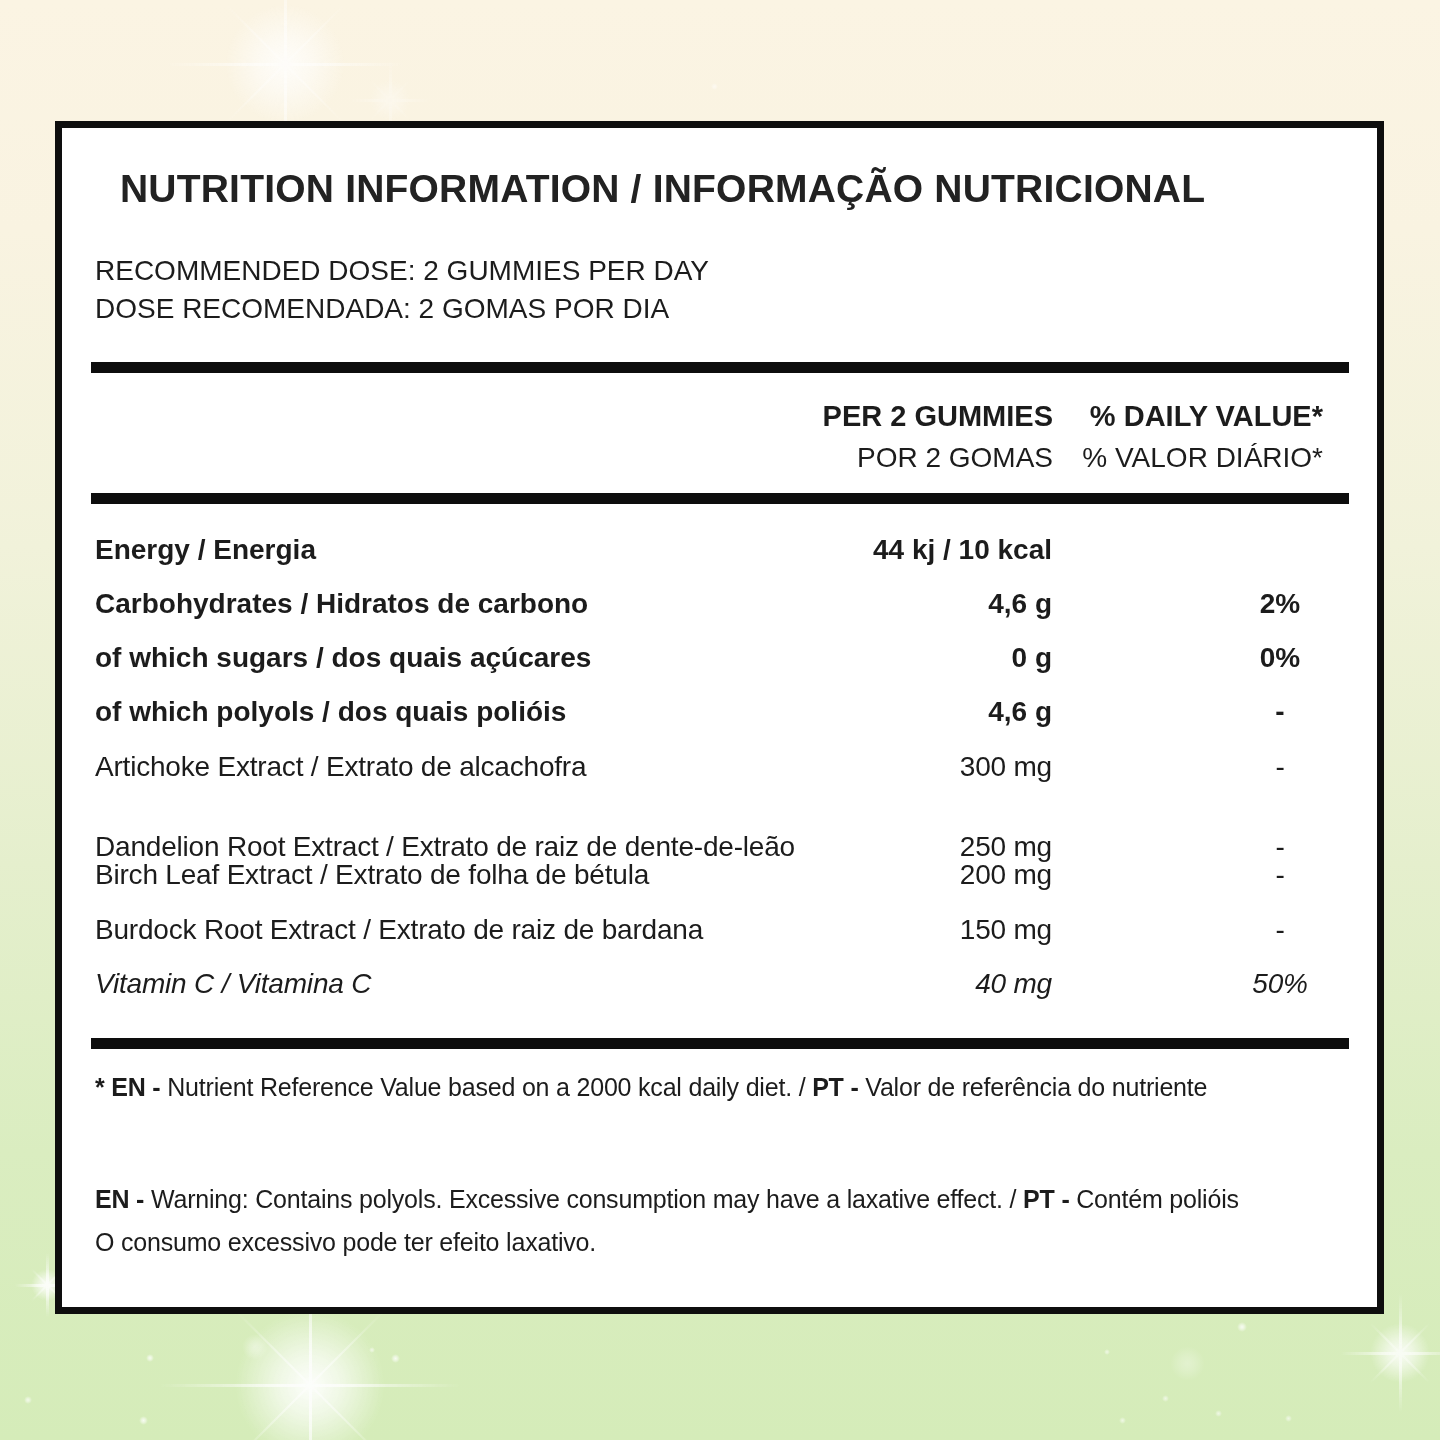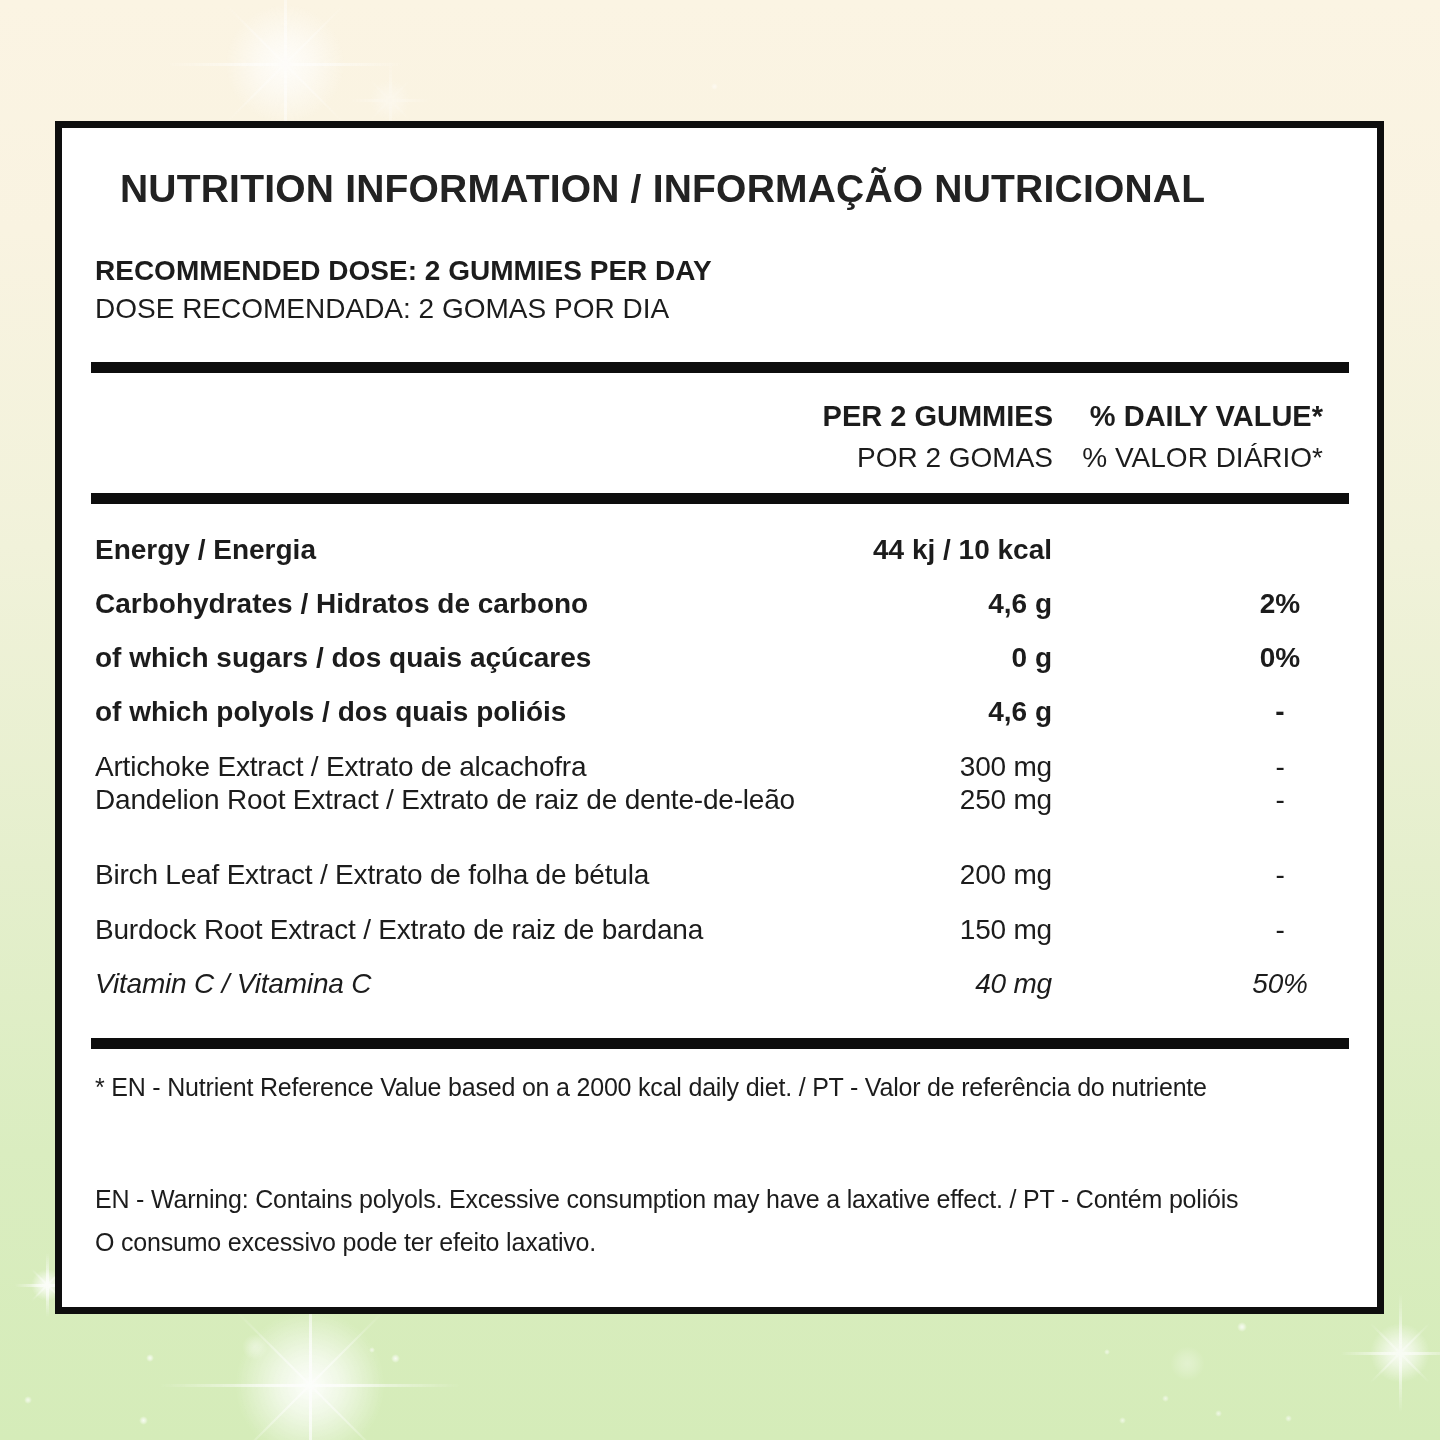--- a/index.html
+++ b/index.html
@@ -21,40 +21,40 @@
 
   .card{
     position:absolute; left:55px; top:121px; width:1329px; height:1193px;
     box-sizing:border-box; border:7px solid #0e0e0e; background:#ffffff;
   }
   .card *{box-sizing:border-box;}
   .title{
     position:absolute; left:58px; top:38px; font-size:39px; font-weight:bold;
     letter-spacing:.2px; white-space:nowrap; line-height:46px; color:#222;
   }
-  .dose-en{position:absolute; left:33px; top:124px; font-size:28px; font-weight:bold; line-height:38px; white-space:nowrap;}
+  .dose-en{position:absolute; left:33px; top:124px; font-size:28px; font-weight:normal; line-height:38px; white-space:nowrap;}
   .dose-pt{position:absolute; left:33px; top:162px; font-size:28px; line-height:38px; white-space:nowrap;}
   .rule{position:absolute; left:29px; width:1258px; height:11px; background:#0d0d0d;}
   .rule-top{top:234px;} .rule-mid{top:365px;} .rule-bot{top:910px;}
   .col-head{position:absolute; top:267px; text-align:right; line-height:42px; white-space:nowrap;}
   .col-head .l1{display:block; font-size:29px; font-weight:bold;}
   .col-head .l2{display:block; font-size:28px;}
   .head-amount{right:324px;}
   .head-dv{right:54px;}
 
   .table{position:absolute; left:0; top:0; width:1315px; height:100%;}
   .trow{position:absolute; left:0; width:1315px; height:55px; font-size:28px; letter-spacing:-.2px;}
   .trow.bold{font-weight:bold; letter-spacing:0;}
   .trow .lbl{position:absolute; left:33px; top:50%; transform:translateY(-50%); white-space:nowrap;}
   .trow .amt{position:absolute; right:325px; top:50%; transform:translateY(-50%); white-space:nowrap;}
   .trow .dv{position:absolute; left:1088px; width:260px; text-align:center; top:50%; transform:translateY(-50%);}
 
   .footnote{position:absolute; left:33px; width:1255px; font-size:25px; line-height:43px; letter-spacing:-.2px;}
   .footnote .fline{display:block; white-space:nowrap;}
-  .footnote .b{font-weight:normal;}
+  .footnote .b{font-weight:bold;}
   .fn-0{top:938px;}
   .fn-1{top:1050px;}
 </style>
 </head>
 <body>
 
 <div class="page">
     <div class="sparkle" style="left: 1281px; top: 1411px; width: 14px; height: 14px; opacity: 0.6;">
       <div class="sp-core"></div>
     </div>
@@ -171,21 +171,21 @@
         <div class="trow bold" style="top: 556.9px; padding-left: 12px;">
           <div class="lbl">of which polyols / dos quais polióis</div>
           <div class="amt">4,6 g</div>
           <div class="dv">-</div>
         </div>
         <div class="trow" style="top: 611.2px;">
           <div class="lbl">Artichoke Extract / Extrato de alcachofra</div>
           <div class="amt">300 mg</div>
           <div class="dv">-</div>
         </div>
-        <div class="trow" style="top: 644px;">
+        <div class="trow" style="top: 691px;">
           <div class="lbl">Dandelion Root Extract / Extrato de raiz de dente-de-leão</div>
           <div class="amt">250 mg</div>
           <div class="dv">-</div>
         </div>
         <div class="trow" style="top: 719.8px;">
           <div class="lbl">Birch Leaf Extract / Extrato de folha de bétula</div>
           <div class="amt">200 mg</div>
           <div class="dv">-</div>
         </div>
         <div class="trow" style="top: 774.1px;">

